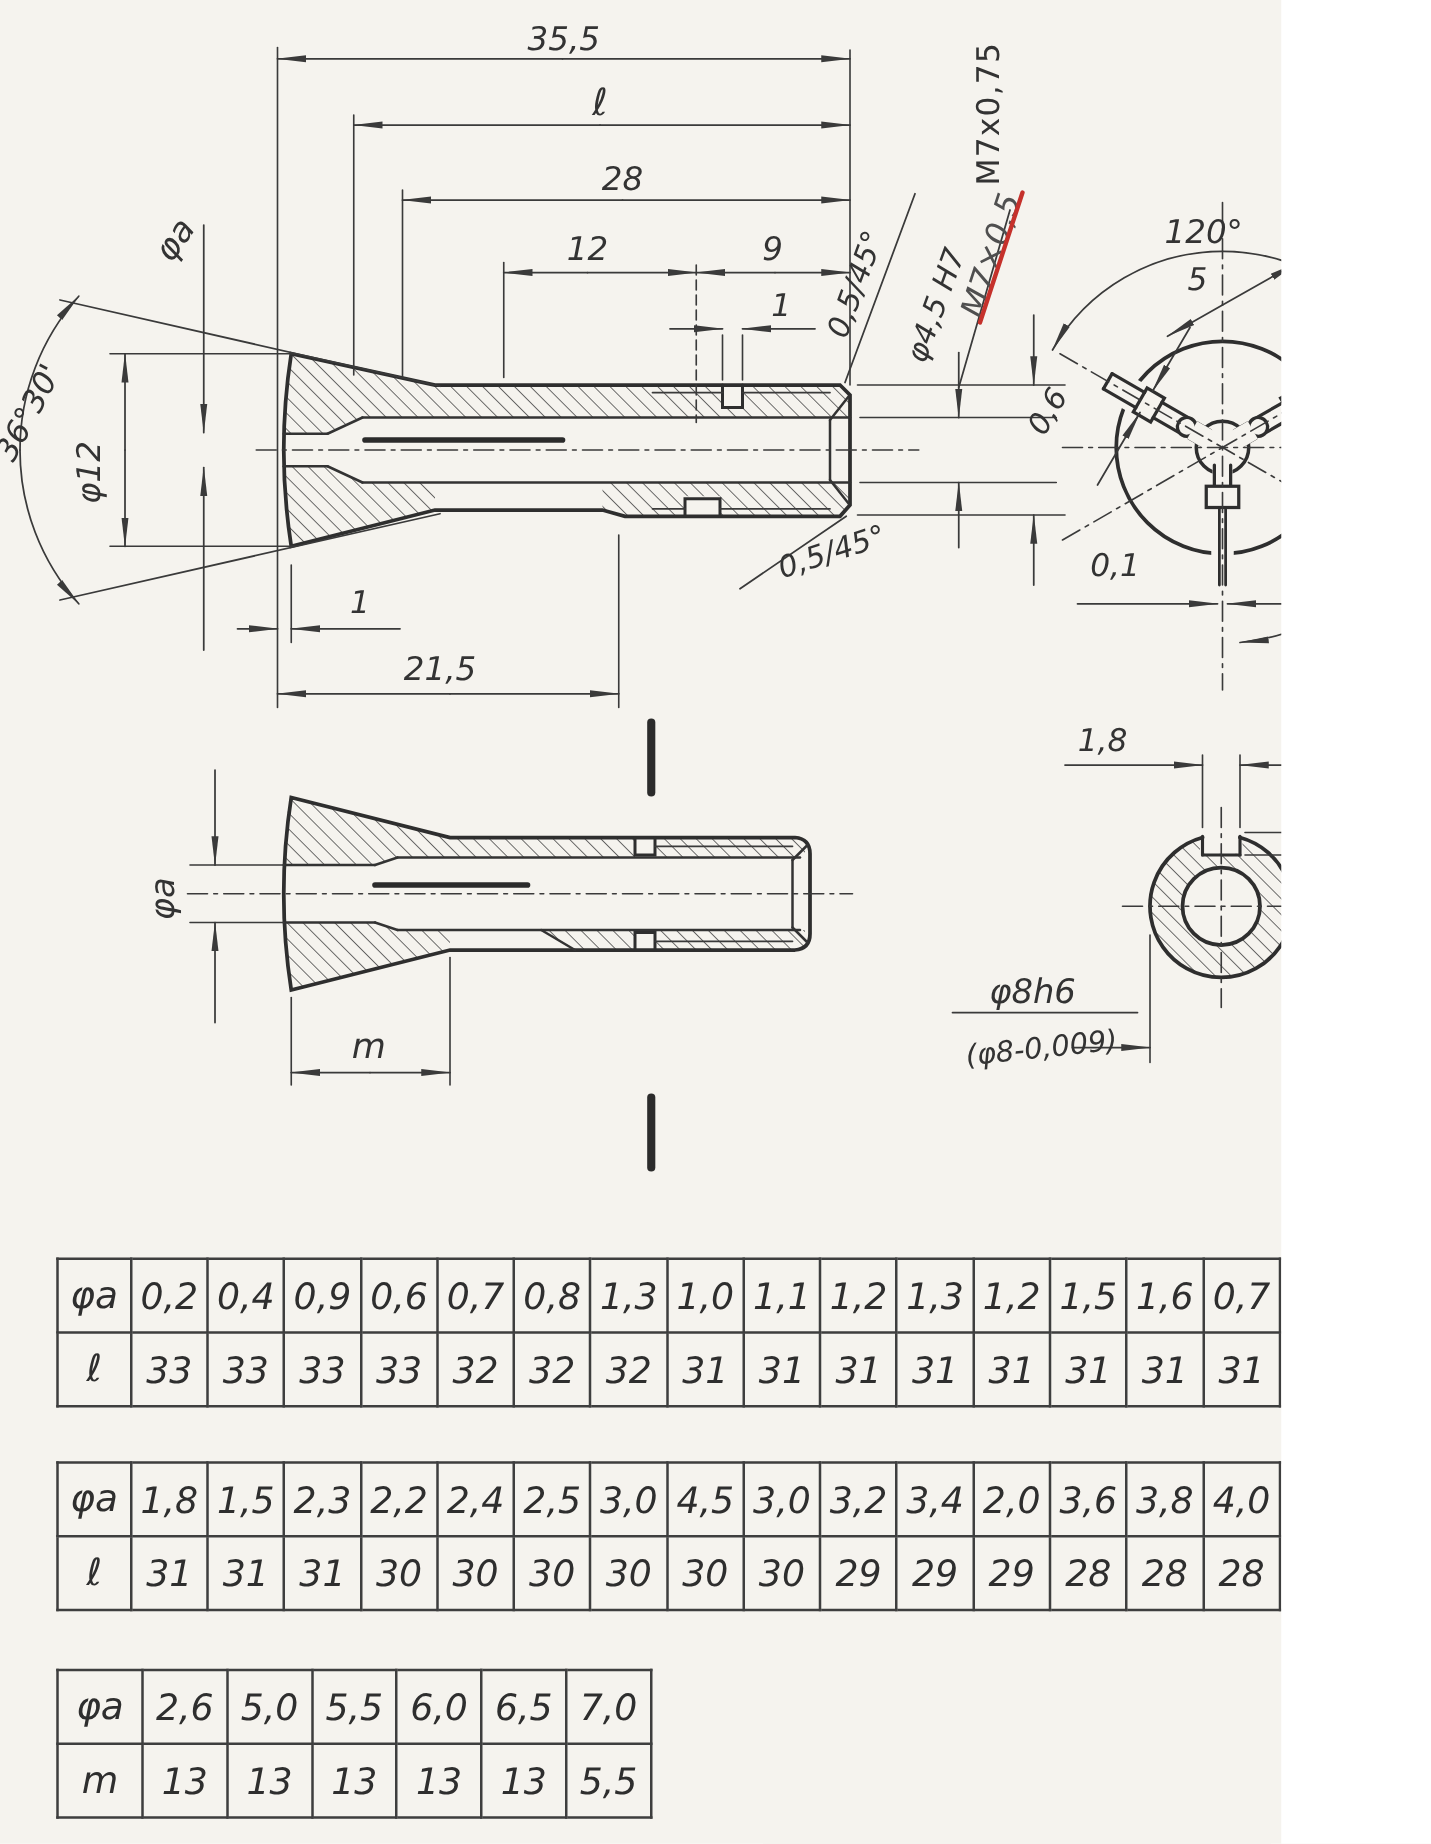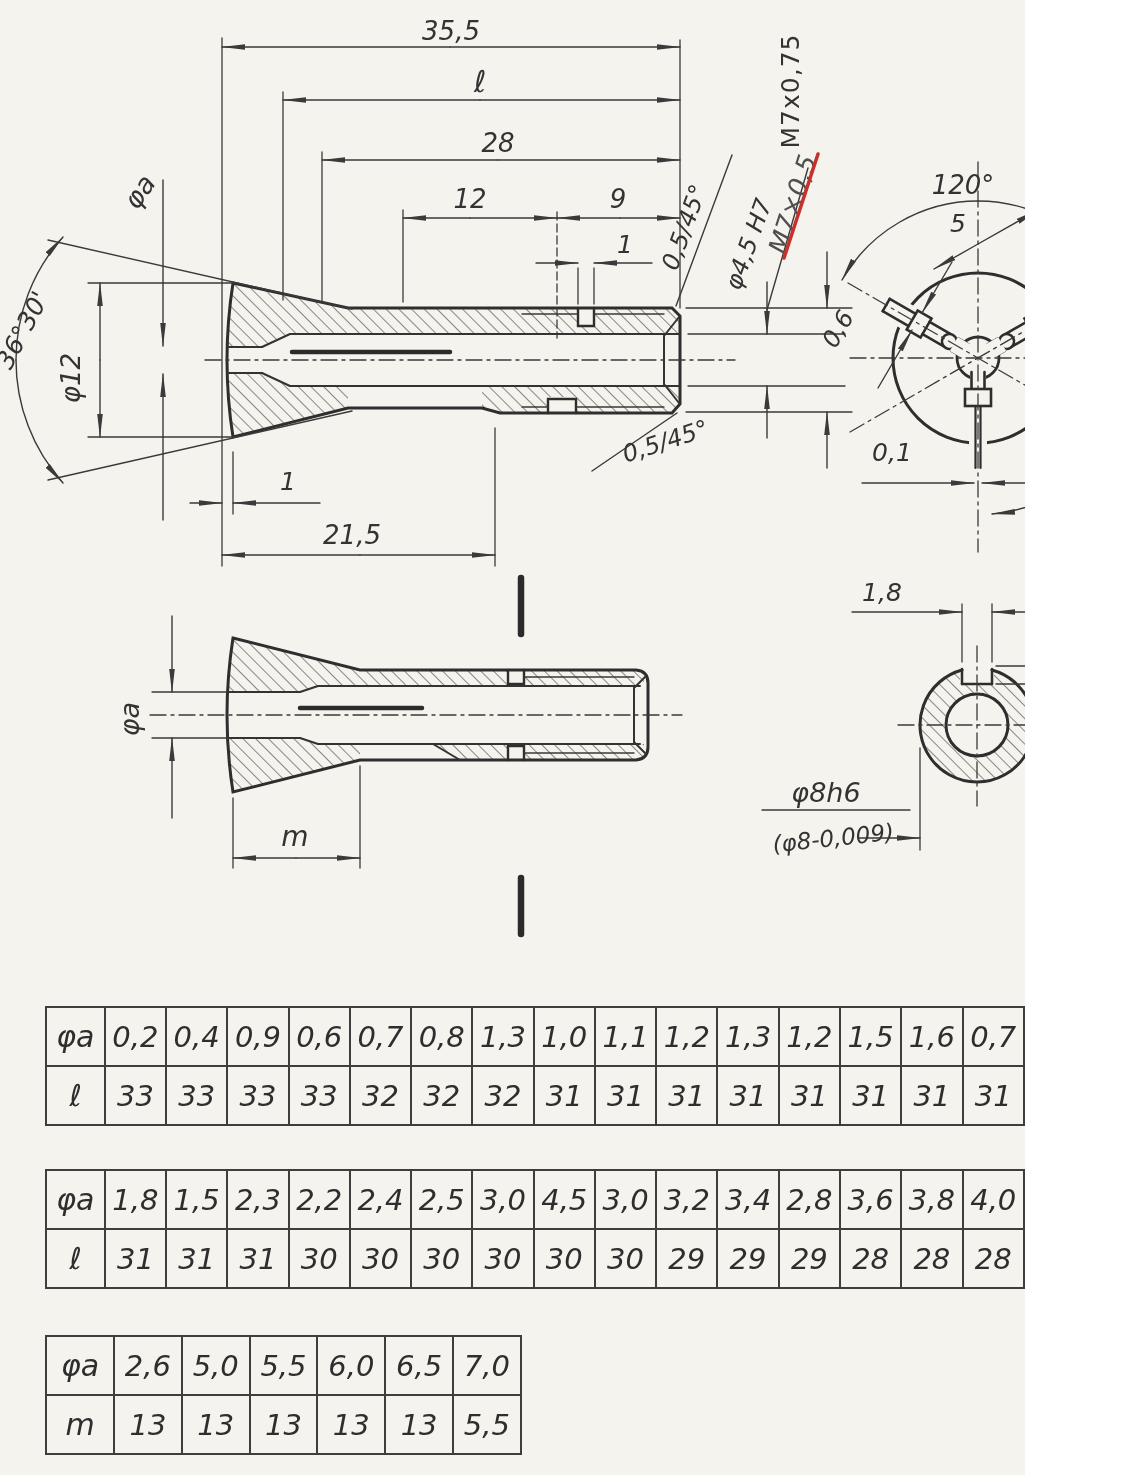--- a/index.html
+++ b/index.html
@@ -361,21 +361,21 @@
             <td>1,5</td>
             <td>2,3</td>
             <td>2,2</td>
             <td>2,4</td>
             <td>2,5</td>
             <td>3,0</td>
             <td>4,5</td>
             <td>3,0</td>
             <td>3,2</td>
             <td>3,4</td>
-            <td>2,8</td>
+            <td>2,0</td>
             <td>3,6</td>
             <td>3,8</td>
             <td>4,0</td>
           </tr>
           <tr>
             <td class="hdr">ℓ</td>
             <td>31</td>
             <td>31</td>
             <td>31</td>
             <td>30</td>

